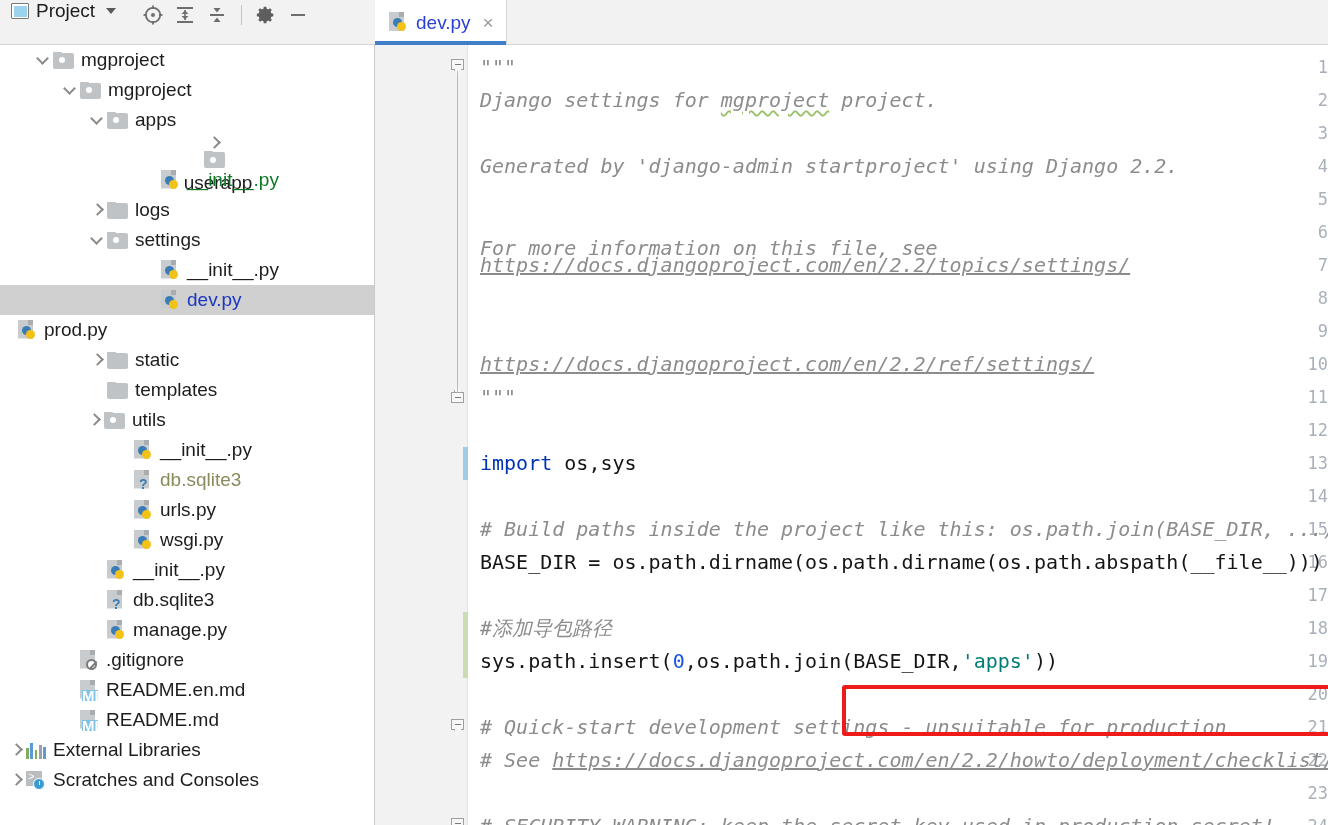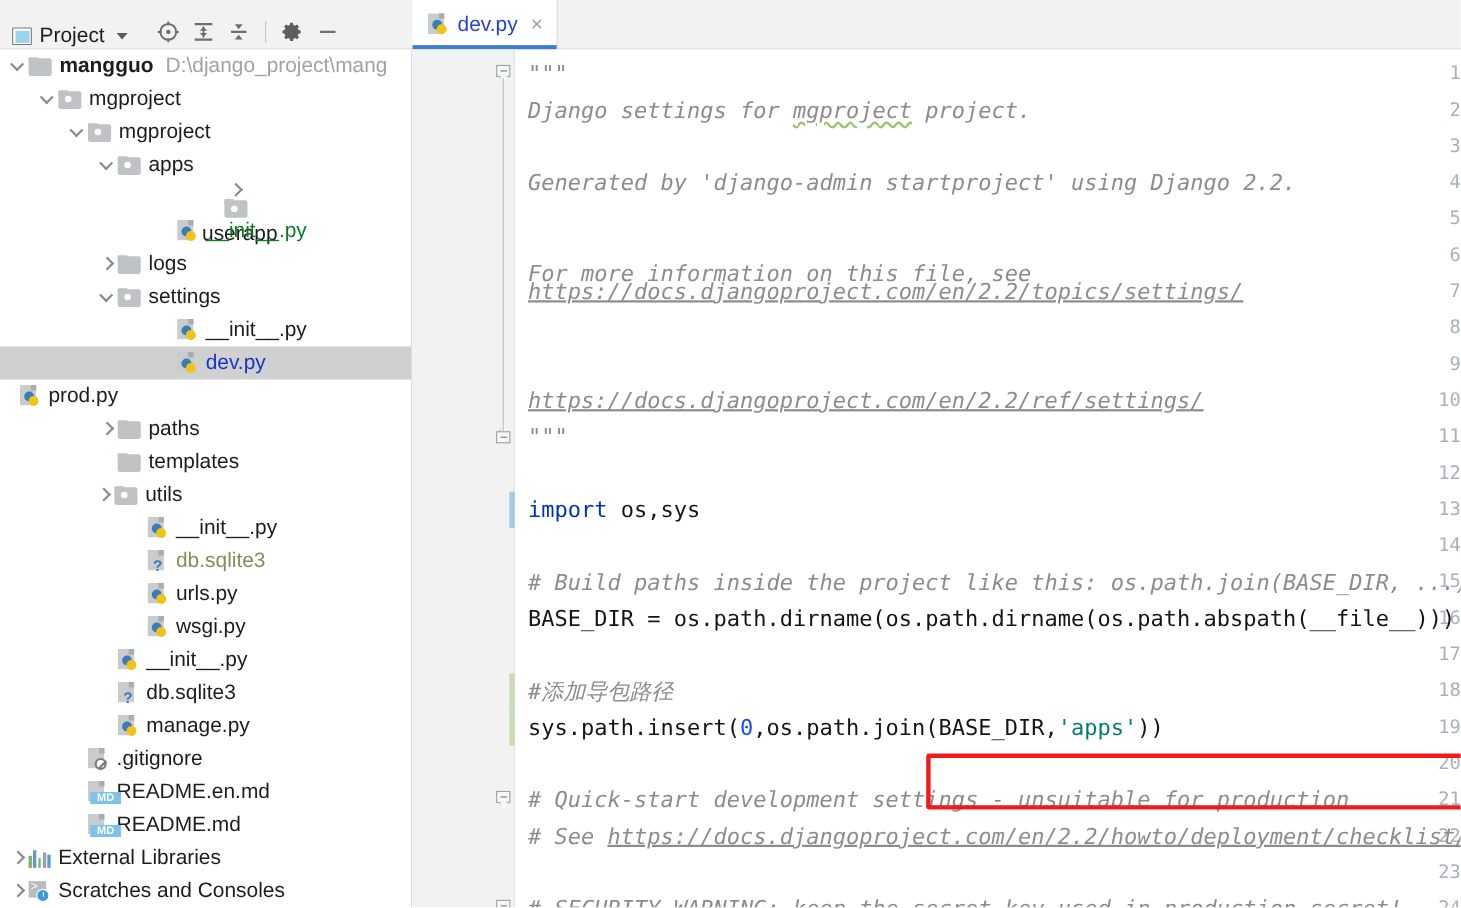--- a/index.html
+++ b/index.html
@@ -11,21 +11,21 @@
   }
   #app{position:relative;width:1328px;height:825px;display:flex;flex-direction:column;}
 
   
   .toprow{display:flex;height:45px;flex:0 0 45px;}
 
   
   .proj-toolbar{
     width:375px;flex:0 0 375px;height:45px;
     background:#f2f2f2;border-bottom:1px solid #d6d6d6;
-    display:flex;align-items:flex-end;box-sizing:border-box;
+    display:flex;align-items:flex-start;box-sizing:border-box;
   }
   .proj-title{display:flex;align-items:center;gap:7px;padding-left:11px;}
   .proj-title-label{font-size:19px;color:#1c1c1c;}
   .win-icon{
     width:18px;height:16px;border:1.7px solid #7a7a7a;border-radius:1px;
     background:#ffffff;box-sizing:border-box;position:relative;
   }
   .win-icon:after{content:"";position:absolute;left:1.5px;top:1.5px;right:1.5px;bottom:1.5px;background:#9bd3ef;}
   .caret-down{
     width:0;height:0;border-left:5px solid transparent;border-right:5px solid transparent;
@@ -95,22 +95,22 @@
   .folder{width:21px;height:17px;flex:0 0 21px;position:relative;}
   .folder .bk{position:absolute;left:0;top:1px;width:21px;height:16px;background:#bfc3c6;border-radius:1px 2px 2px 2px;}
   .folder .tab-l{position:absolute;left:0;top:0px;width:9px;height:4px;background:#bfc3c6;border-radius:1px 1px 0 0;}
   .folder.src .dot{position:absolute;left:6px;top:5.5px;width:6px;height:6px;border-radius:50%;background:#ffffff;}
 
   
   .mdicon{position:relative;width:19px;height:21px;flex:0 0 19px;}
   .mdicon .sheet{position:absolute;left:0;top:0;width:15px;height:19px;background:#c9ccce;
     clip-path:polygon(0 0,70% 0,100% 22%,100% 100%,0 100%);}
   .mdicon .fold{position:absolute;left:9.5px;top:0;width:5.5px;height:5px;background:#a9adb0;}
-  .mdicon .badge{position:absolute;left:2px;top:10px;width:28px;height:11px;background:#7ec2e8;
-    font-size:10px;color:#ffffff;text-align:center;line-height:11px;font-weight:bold;}
+  .mdicon .badge{position:absolute;left:2px;top:10px;width:16px;height:11px;background:#7ec2e8;
+    font-size:15px;color:#ffffff;text-align:center;line-height:11px;font-weight:bold;}
 
   
   .dbicon{position:relative;width:19px;height:21px;flex:0 0 19px;}
   .dbicon .sheet{position:absolute;left:0;top:0;width:15px;height:19px;background:#c9ccce;
     clip-path:polygon(0 0,70% 0,100% 22%,100% 100%,0 100%);}
   .dbicon .fold{position:absolute;left:9.5px;top:0;width:5.5px;height:5px;background:#a9adb0;}
   .dbicon .q{position:absolute;left:5px;top:7px;font-size:14px;color:#3a7cb5;font-weight:bold;line-height:14px;}
 
   
   .giticon{position:relative;width:19px;height:21px;flex:0 0 19px;}
@@ -248,29 +248,20 @@
         </span>
         <span class="tab-label">dev.py</span>
         <span class="tab-close">×</span>
       </div>
     </div>
   </div>
 
   <div class="bodyrow">
 
     <div class="tree" id="tree">
-        <div class="row" style="padding-left: 8px;">
-          <span class="arrow down"></span>
-          <span class="folder">
-            <span class="tab-l"></span>
-            <span class="bk"></span>
-          </span>
-          <span class="label bold">mangguo</span>
-          <span class="path">D:\django_project\mang</span>
-        </div>
         <div class="row" style="padding-left: 35px;">
           <span class="arrow down"></span>
           <span class="folder src">
             <span class="tab-l"></span>
             <span class="bk"></span>
             <span class="dot"></span>
           </span>
           <span class="label">mgproject</span>
         </div>
         <div class="row" style="padding-left: 62px;">
@@ -356,21 +347,21 @@
             <span class="py-y"></span>
           </span>
           <span class="label">prod.py</span>
         </div>
         <div class="row" style="padding-left: 89px;">
           <span class="arrow right"></span>
           <span class="folder">
             <span class="tab-l"></span>
             <span class="bk"></span>
           </span>
-          <span class="label">paths</span>
+          <span class="label">static</span>
         </div>
         <div class="row" style="padding-left: 89px;">
           <span class="arrow"></span>
           <span class="folder">
             <span class="tab-l"></span>
             <span class="bk"></span>
           </span>
           <span class="label">templates</span>
         </div>
         <div class="row" style="padding-left: 86px;">

